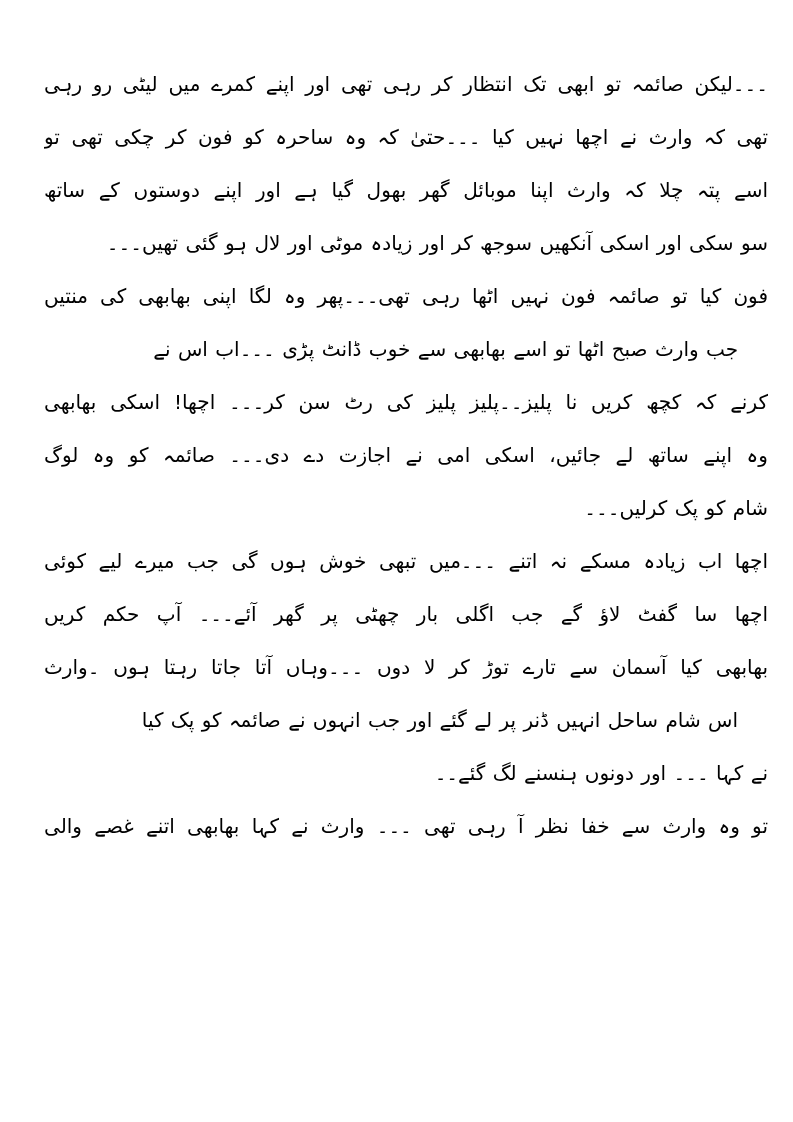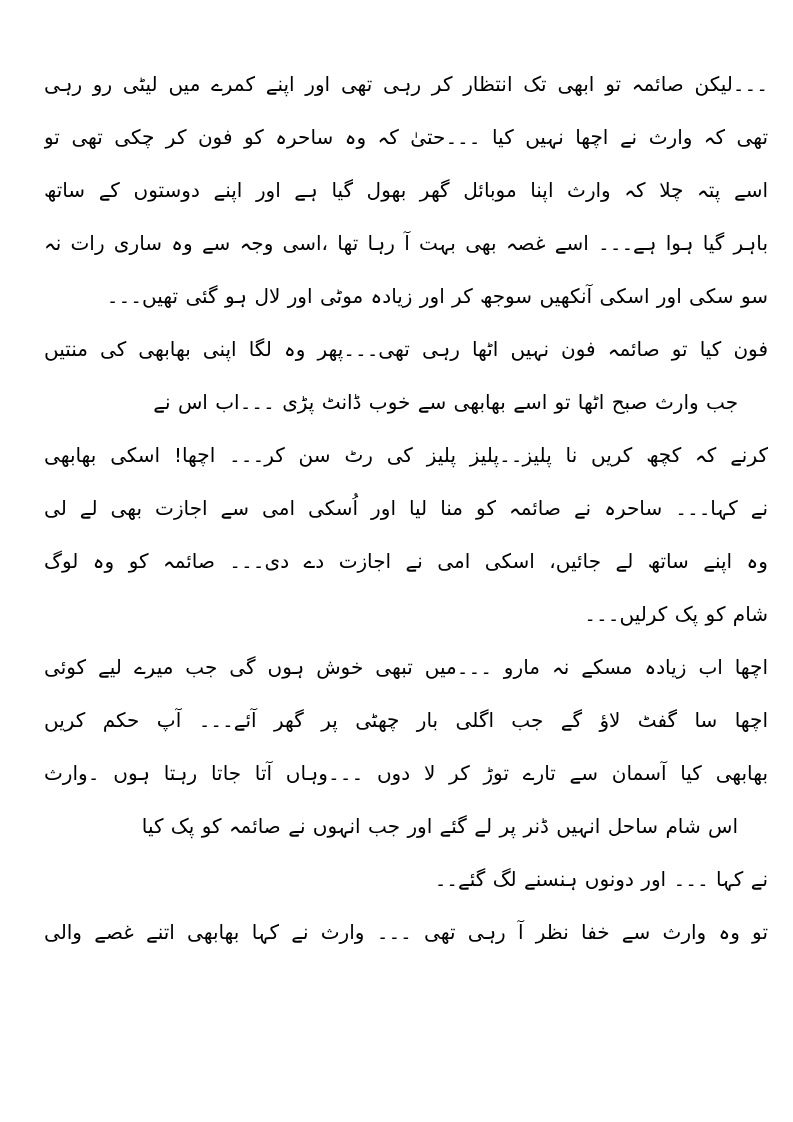--- a/index.html
+++ b/index.html
@@ -44,28 +44,26 @@
     }
   </style>
 </head>
 <body>
 
 <div class="page">
   <div class="text-block" dir="rtl">
     <div class="line">۔۔۔لیکن صائمہ تو ابھی تک انتظار کر رہی تھی اور اپنے کمرے میں لیٹی رو رہی</div>
     <div class="line">تھی کہ وارث نے اچھا نہیں کیا ۔۔۔حتیٰ کہ وہ ساحرہ کو فون کر چکی تھی تو</div>
     <div class="line">اسے پتہ چلا کہ وارث اپنا موبائل گھر بھول گیا ہے اور اپنے دوستوں کے ساتھ</div>
-    <div class="line">باہر گیا ہوا ہے۔۔۔ اسے غصہ بھی بہت آ رہا تھا ،اسی وجہ سے وہ ساری رات نہ</div>
     <div class="line end">سو سکی اور اسکی آنکھیں سوجھ کر اور زیادہ موٹی اور لال ہو گئی تھیں۔۔۔</div>
     <div class="line">فون کیا تو صائمہ فون نہیں اٹھا رہی تھی۔۔۔پھر وہ لگا اپنی بھابھی کی منتیں</div>
     <div class="line end indent">جب وارث صبح اٹھا تو اسے بھابھی سے خوب ڈانٹ پڑی ۔۔۔اب اس نے</div>
     <div class="line">کرنے کہ کچھ کریں نا پلیز۔۔پلیز پلیز کی رٹ سن کر۔۔۔ اچھا! اسکی بھابھی</div>
-    <div class="line">نے کہا۔۔۔ ساحرہ نے صائمہ کو منا لیا اور اُسکی امی سے اجازت بھی لے لی</div>
     <div class="line">وہ اپنے ساتھ لے جائیں، اسکی امی نے اجازت دے دی۔۔۔ صائمہ کو وہ لوگ</div>
     <div class="line end">شام کو پک کرلیں۔۔۔</div>
-    <div class="line">اچھا اب زیادہ مسکے نہ مارو ۔۔۔میں تبھی خوش ہوں گی جب میرے لیے کوئی</div>
+    <div class="line">اچھا اب زیادہ مسکے نہ اتنے ۔۔۔میں تبھی خوش ہوں گی جب میرے لیے کوئی</div>
     <div class="line">اچھا سا گفٹ لاؤ گے جب اگلی بار چھٹی پر گھر آئے۔۔۔ آپ حکم کریں</div>
     <div class="line">بھابھی کیا آسمان سے تارے توڑ کر لا دوں ۔۔۔وہاں آتا جاتا رہتا ہوں ۔وارث</div>
     <div class="line end indent">اس شام ساحل انہیں ڈنر پر لے گئے اور جب انہوں نے صائمہ کو پک کیا</div>
     <div class="line end">نے کہا ۔۔۔ اور دونوں ہنسنے لگ گئے۔۔</div>
     <div class="line">تو وہ وارث سے خفا نظر آ رہی تھی ۔۔۔ وارث نے کہا بھابھی اتنے غصے والی</div>
   </div>
 </div>
 
 </body></html>

